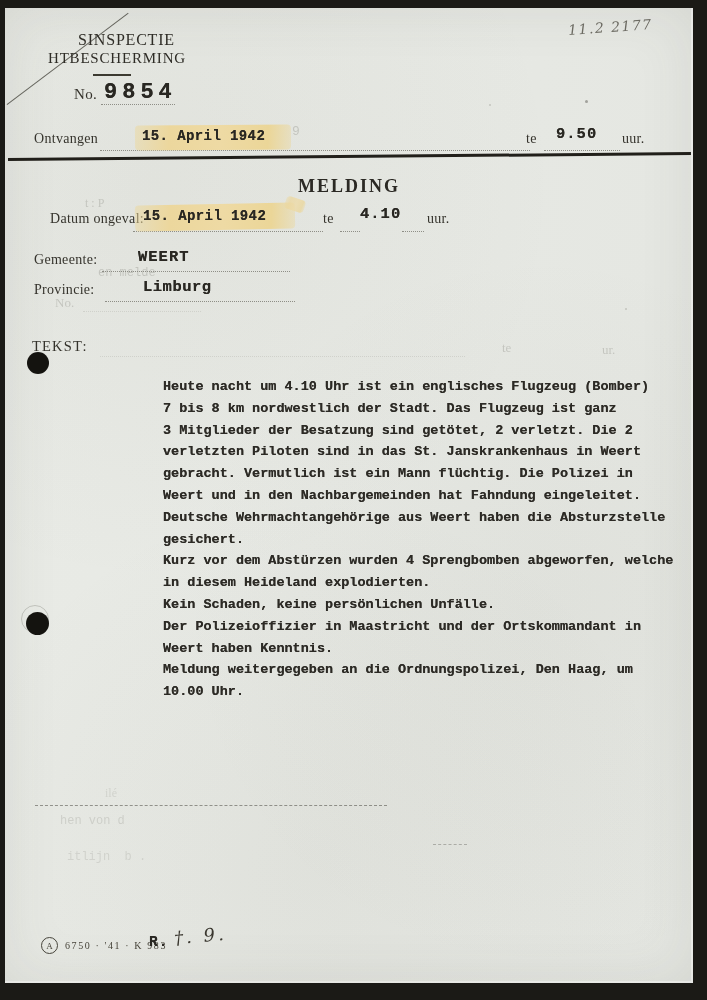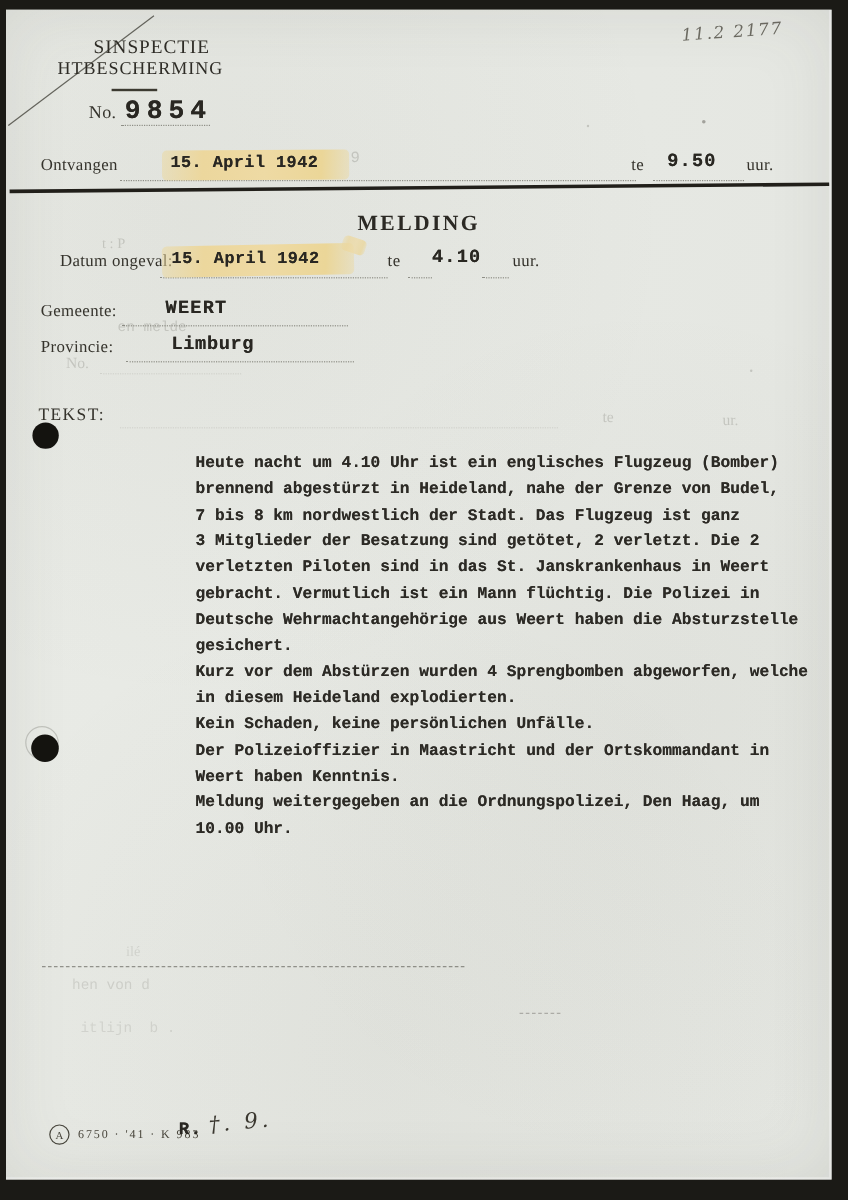--- a/index.html
+++ b/index.html
@@ -175,25 +175,25 @@
   <div class="abs leader" id="tek-ghost-dots"></div>
   <div class="abs ghost" id="tek-ghost-te">te</div>
   <div class="abs ghost" id="tek-ghost-ur">ur.</div>
 
   <div class="abs hole" id="hole1"></div>
   <div class="abs" id="hole2-ring"></div>
   <div class="abs hole" id="hole2"></div>
 
   <div class="abs" id="report-body">
       <div class="body-line">Heute nacht um 4.10 Uhr ist ein englisches Flugzeug (Bomber)</div>
-      <div class="body-line">brennend abgestürzt in Heideland, nahe der Grenze von Budel,</div>
       <div class="body-line">7 bis 8 km nordwestlich der Stadt. Das Flugzeug ist ganz</div>
       <div class="body-line">3 Mitglieder der Besatzung sind getötet, 2 verletzt. Die 2</div>
       <div class="body-line">verletzten Piloten sind in das St. Janskrankenhaus in Weert</div>
       <div class="body-line">gebracht. Vermutlich ist ein Mann flüchtig. Die Polizei in</div>
+      <div class="body-line">Weert und in den Nachbargemeinden hat Fahndung eingeleitet.</div>
       <div class="body-line">Deutsche Wehrmachtangehörige aus Weert haben die Absturzstelle</div>
       <div class="body-line">gesichert.</div>
       <div class="body-line">Kurz vor dem Abstürzen wurden 4 Sprengbomben abgeworfen, welche</div>
       <div class="body-line">in diesem Heideland explodierten.</div>
       <div class="body-line">Kein Schaden, keine persönlichen Unfälle.</div>
       <div class="body-line">Der Polizeioffizier in Maastricht und der Ortskommandant in</div>
       <div class="body-line">Weert haben Kenntnis.</div>
       <div class="body-line">Meldung weitergegeben an die Ordnungspolizei, Den Haag, um</div>
       <div class="body-line">10.00 Uhr.</div>
     </div>

